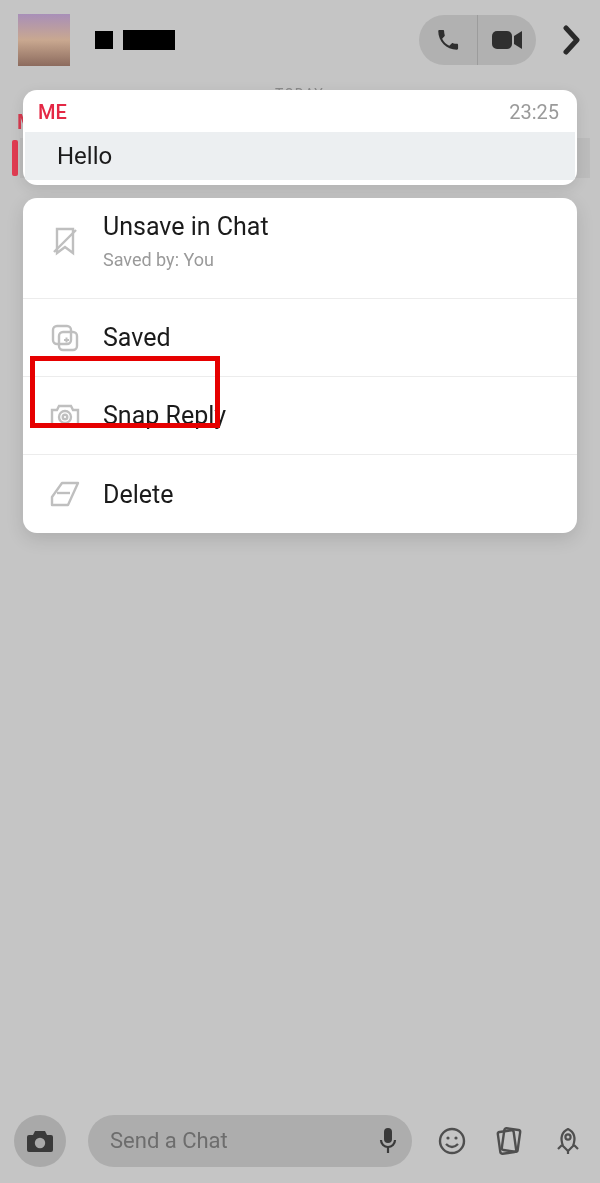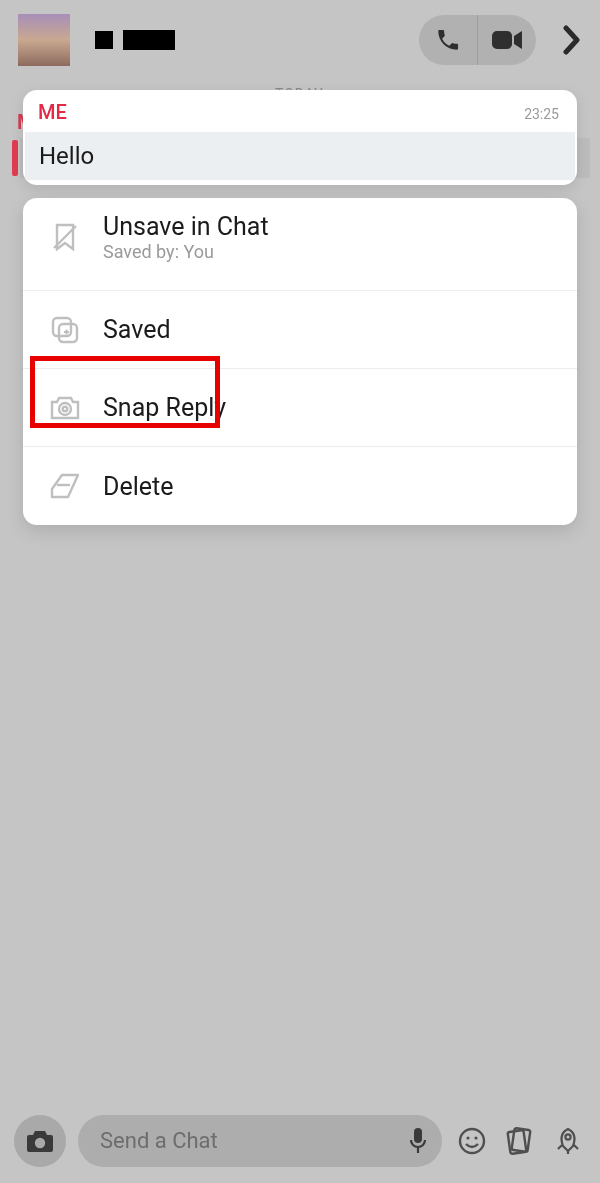--- a/index.html
+++ b/index.html
@@ -105,25 +105,25 @@
     overflow: hidden;
     box-shadow: 0 4px 14px rgba(0,0,0,0.10);
   }
   .msg-header {
     display: flex;
     align-items: baseline;
     justify-content: space-between;
     padding: 10px 18px 4px 15px;
   }
   .msg-sender { color:#e42845; font-size:20px; font-weight:500; }
-  .msg-time { color:#9a9a9a; font-size:14px; }
+  .msg-time { color:#9a9a9a; font-size:20px; }
   .msg-body-wrap {
     background:#eceff1;
     margin: 4px 2px 6px 2px;
-    padding: 10px 14px;
+    padding: 10px 32px;
   }
   .msg-body { font-size:24px; color:#1b1b1b; }
 
   
   .menu-card {
     position: absolute;
     top: 198px;
     left: 23px;
     right: 23px;
     background: #fff;
@@ -143,37 +143,37 @@
   .menu-icon {
     width: 44px;
     display:flex;
     align-items:center;
     justify-content:center;
     margin-right: 16px;
     color:#bfbfbf;
   }
   .menu-text { display:flex; flex-direction:column; }
   .menu-label { font-size:25px; color:#1b1b1b; }
-  .menu-sub { font-size:18px; color:#9a9a9a; margin-top:0; }
+  .menu-sub { font-size:18px; color:#9a9a9a; margin-top:8px; }
 
   .highlight-box {
     position:absolute;
     border: 5px solid #e60000;
     pointer-events:none;
   }
 
   
   .bottom-bar {
     position:absolute;
     left:0; right:0; bottom:0;
     height:85px;
     display:flex;
     align-items:center;
     padding: 0 14px;
-    gap: 12px;
+    gap: 22px;
   }
   .cam-btn {
     width:52px; height:52px;
     border-radius:50%;
     background:#a9a9a9;
     display:flex; align-items:center; justify-content:center;
   }
   .chat-input {
     flex:1;
     height:52px;

